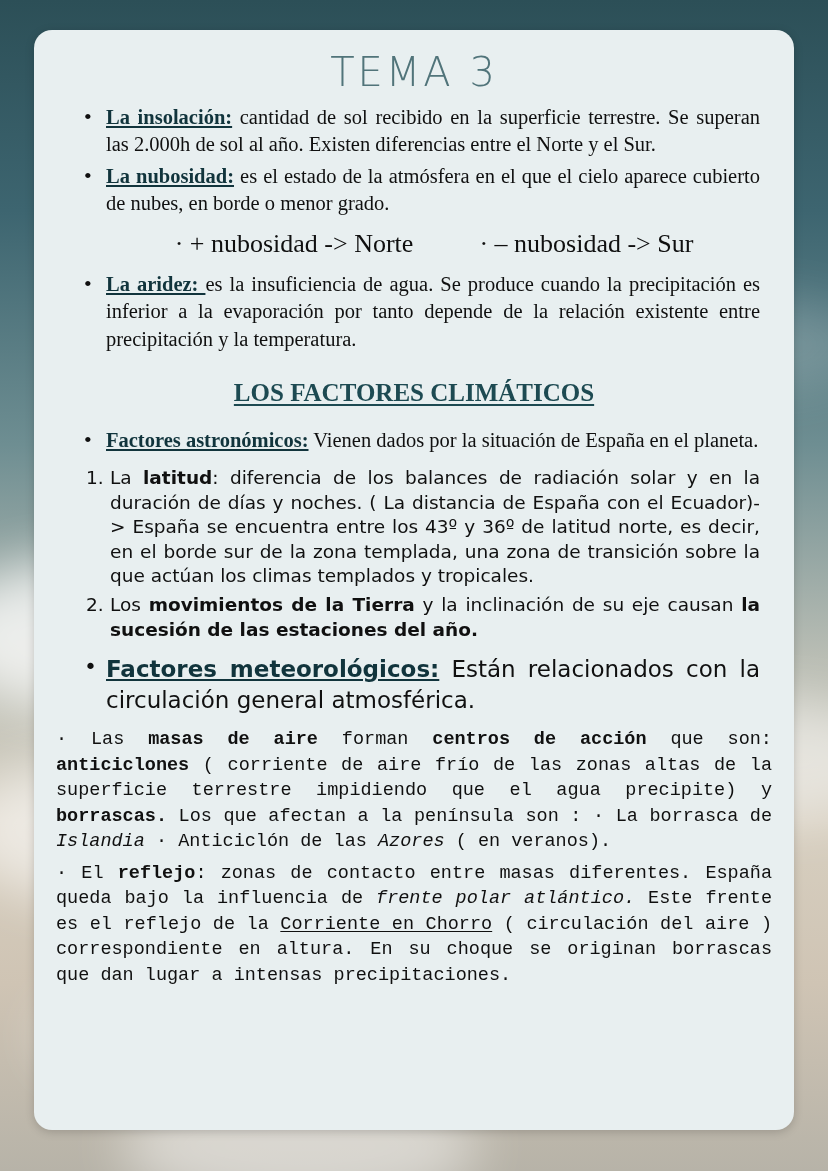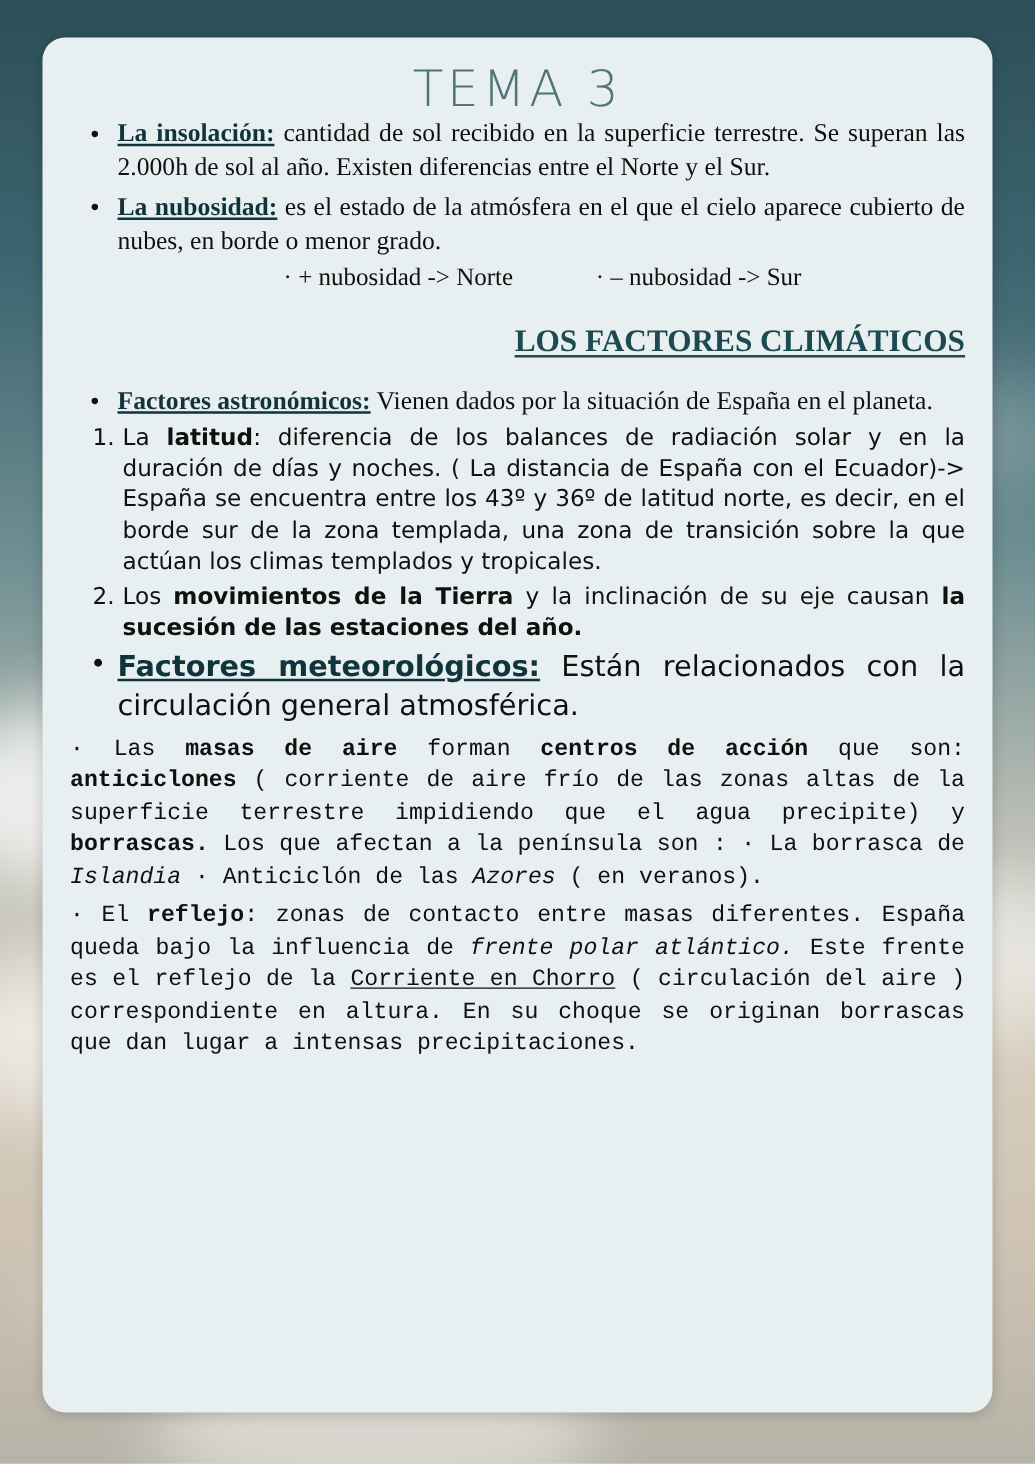--- a/index.html
+++ b/index.html
@@ -48,32 +48,32 @@
     text-align: center;
     font-family: "DejaVu Sans", sans-serif;
     font-weight: 300;
     font-size: 40px;
     letter-spacing: 3px;
     color: #51747a;
     margin: 14px 0 2px 0;
     line-height: 1;
   }
   .section-head {
-    text-align: right;
+    text-align: center;
     font-family: "Liberation Serif", serif;
     font-weight: bold;
     font-size: 25px;
     color: #1d4a52;
     text-decoration: underline;
     text-underline-offset: 3px;
     margin: 26px 0 20px 0;
   }
 
   ul.bullets, ol.nums {
-    margin: 0;
+    margin: 12px;
     padding: 0;
     list-style: none;
   }
   li.bullet {
     position: relative;
     padding-left: 38px;
     margin-bottom: 4px;
     font-size: 20.5px;
     line-height: 1.33;
     text-align: justify;
@@ -109,21 +109,21 @@
     color: #11343c;
   }
   b { font-weight: bold; }
   i { font-style: italic; }
   u { text-decoration: underline; text-underline-offset: 2px; }
 
   .subline {
     display: flex;
     justify-content: center;
     gap: 66px;
-    font-size: 20px;
+    font-size: 26px;
     margin: 2px 0 4px 0;
     padding-left: 40px;
     text-align: center;
   }
   .para {
     font-family: Liberation Mono, monospace;
     font-size: 18.5px;
     line-height: 1.38;
     text-align: justify;
     margin: 6px 0 0 0;
@@ -151,20 +151,25 @@
       <li class="bullet">
         <span class="lead">La nubosidad:</span><span> es el estado de la atmósfera en el que el cielo aparece cubierto de nubes, en borde o menor grado.</span>
       </li>
     </ul>
 
     <div class="subline">
       <span>· + nubosidad -&gt; Norte</span>
       <span>· – nubosidad -&gt; Sur</span>
     </div>
 
+    <ul class="bullets">
+      <li class="bullet">
+        <span class="lead">La aridez: </span><span> es la insuficiencia de agua. Se produce cuando la precipitación es inferior a la evaporación por tanto depende de la relación existente entre precipitación y la temperatura.</span>
+      </li>
+    </ul>
 
     <div class="section-head">LOS FACTORES CLIMÁTICOS</div>
 
     <ul class="bullets">
       <li class="bullet">
         <span class="lead">Factores astronómicos:</span><span> Vienen dados por la situación de España en el planeta.</span>
       </li>
     </ul>
 
     <ol class="nums">

